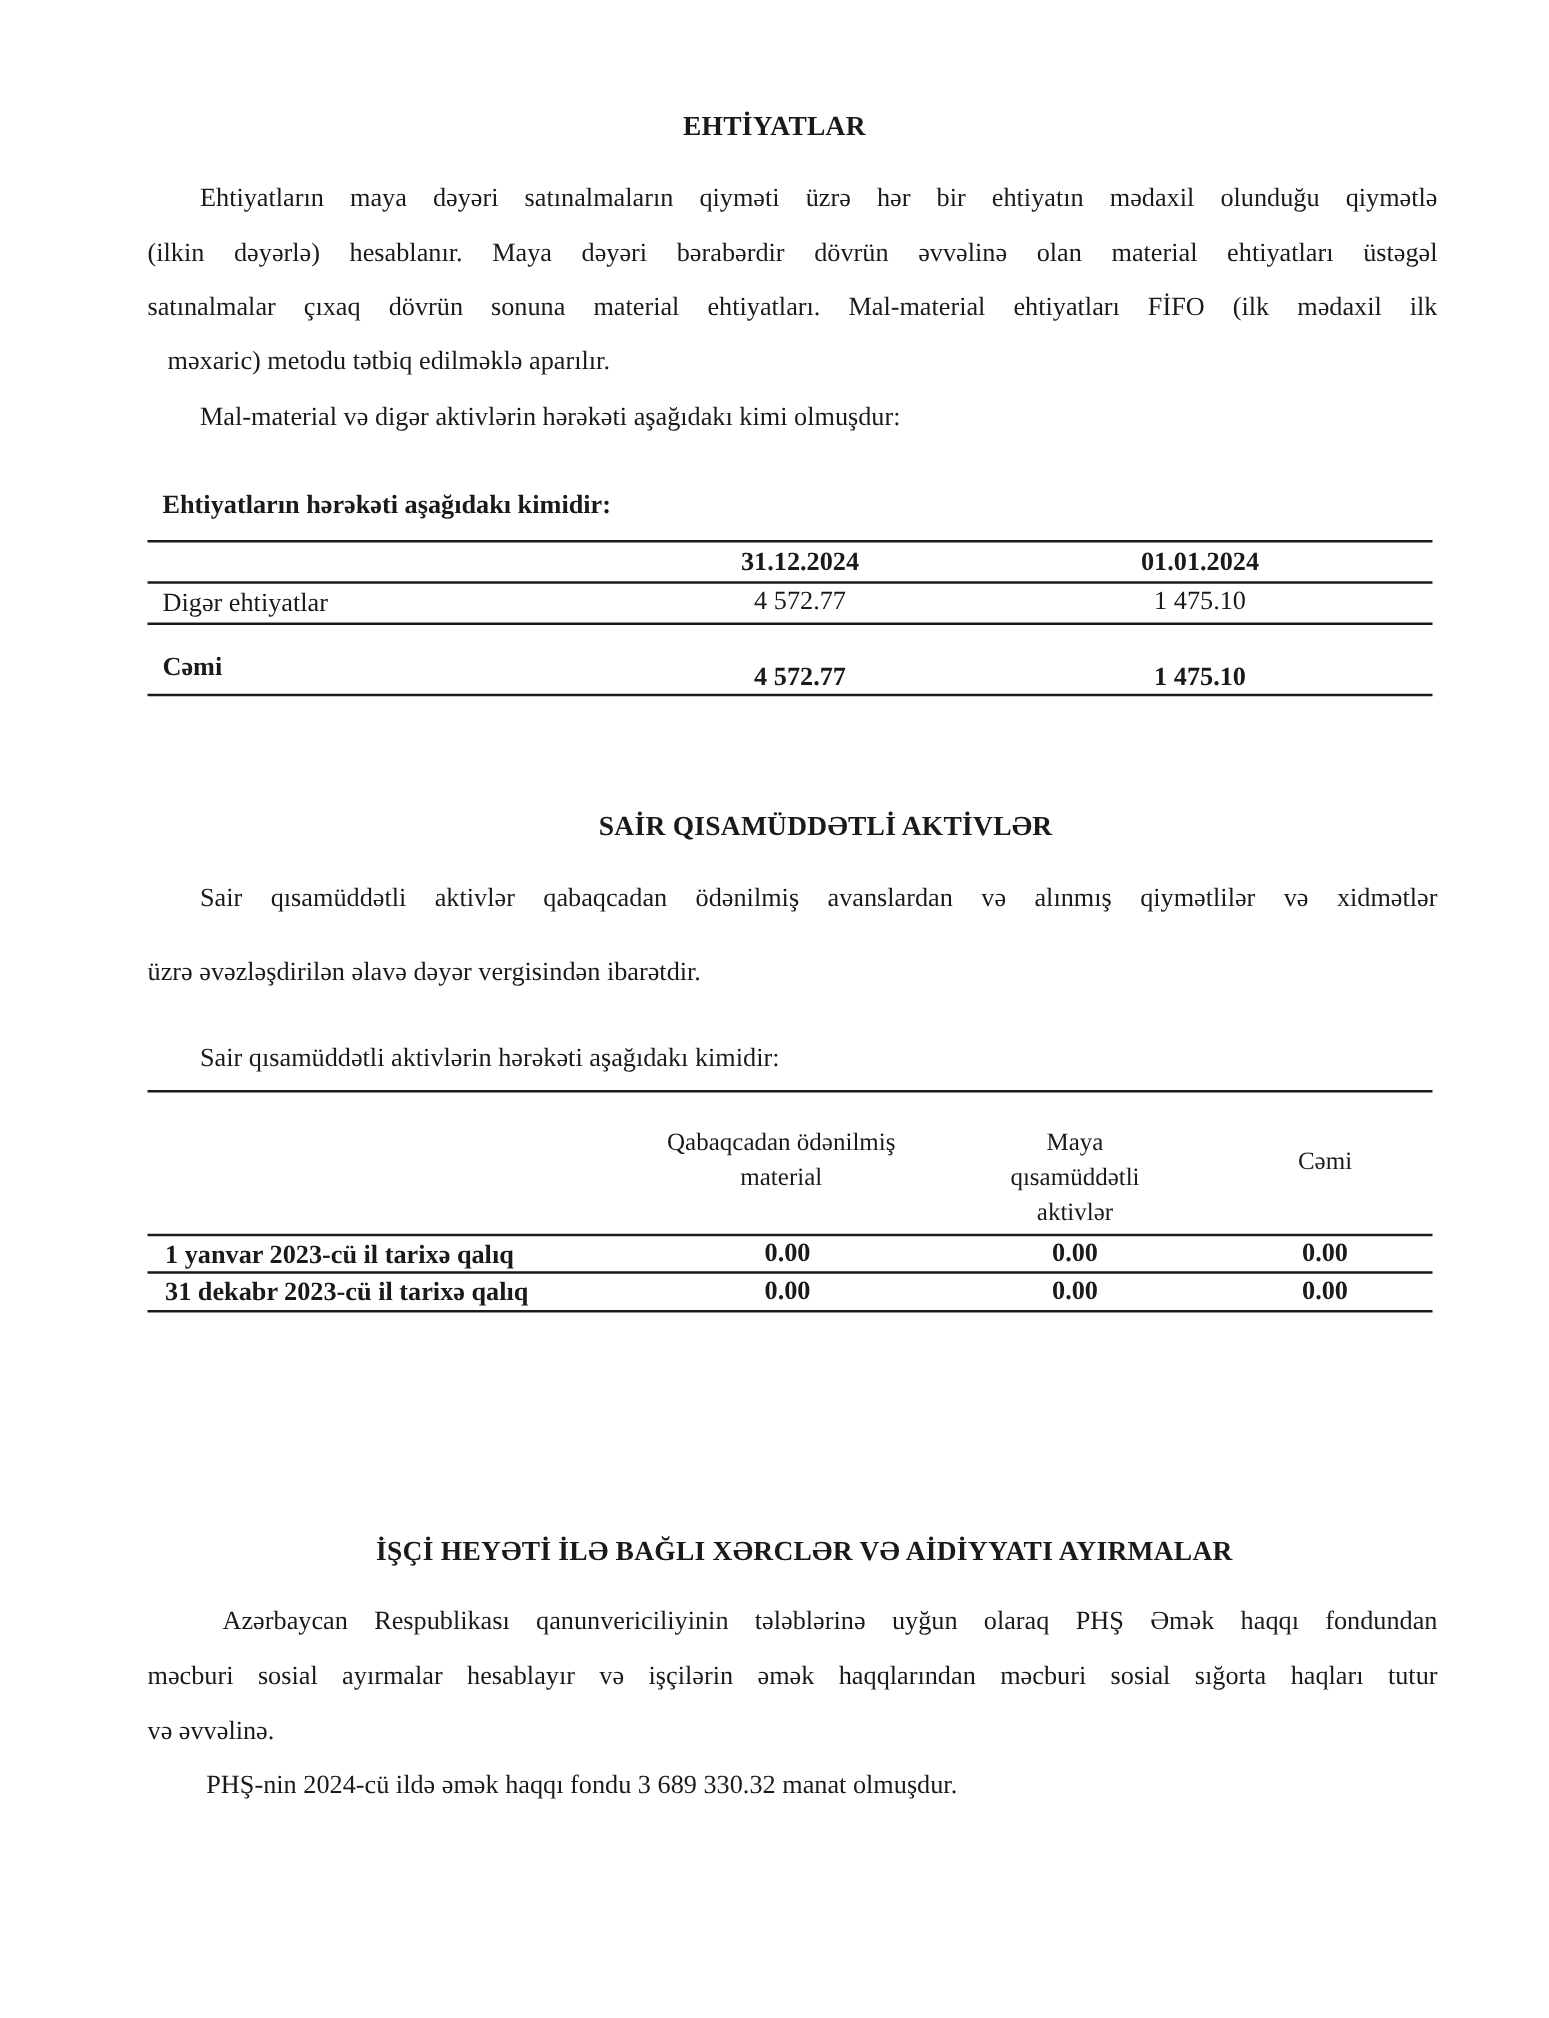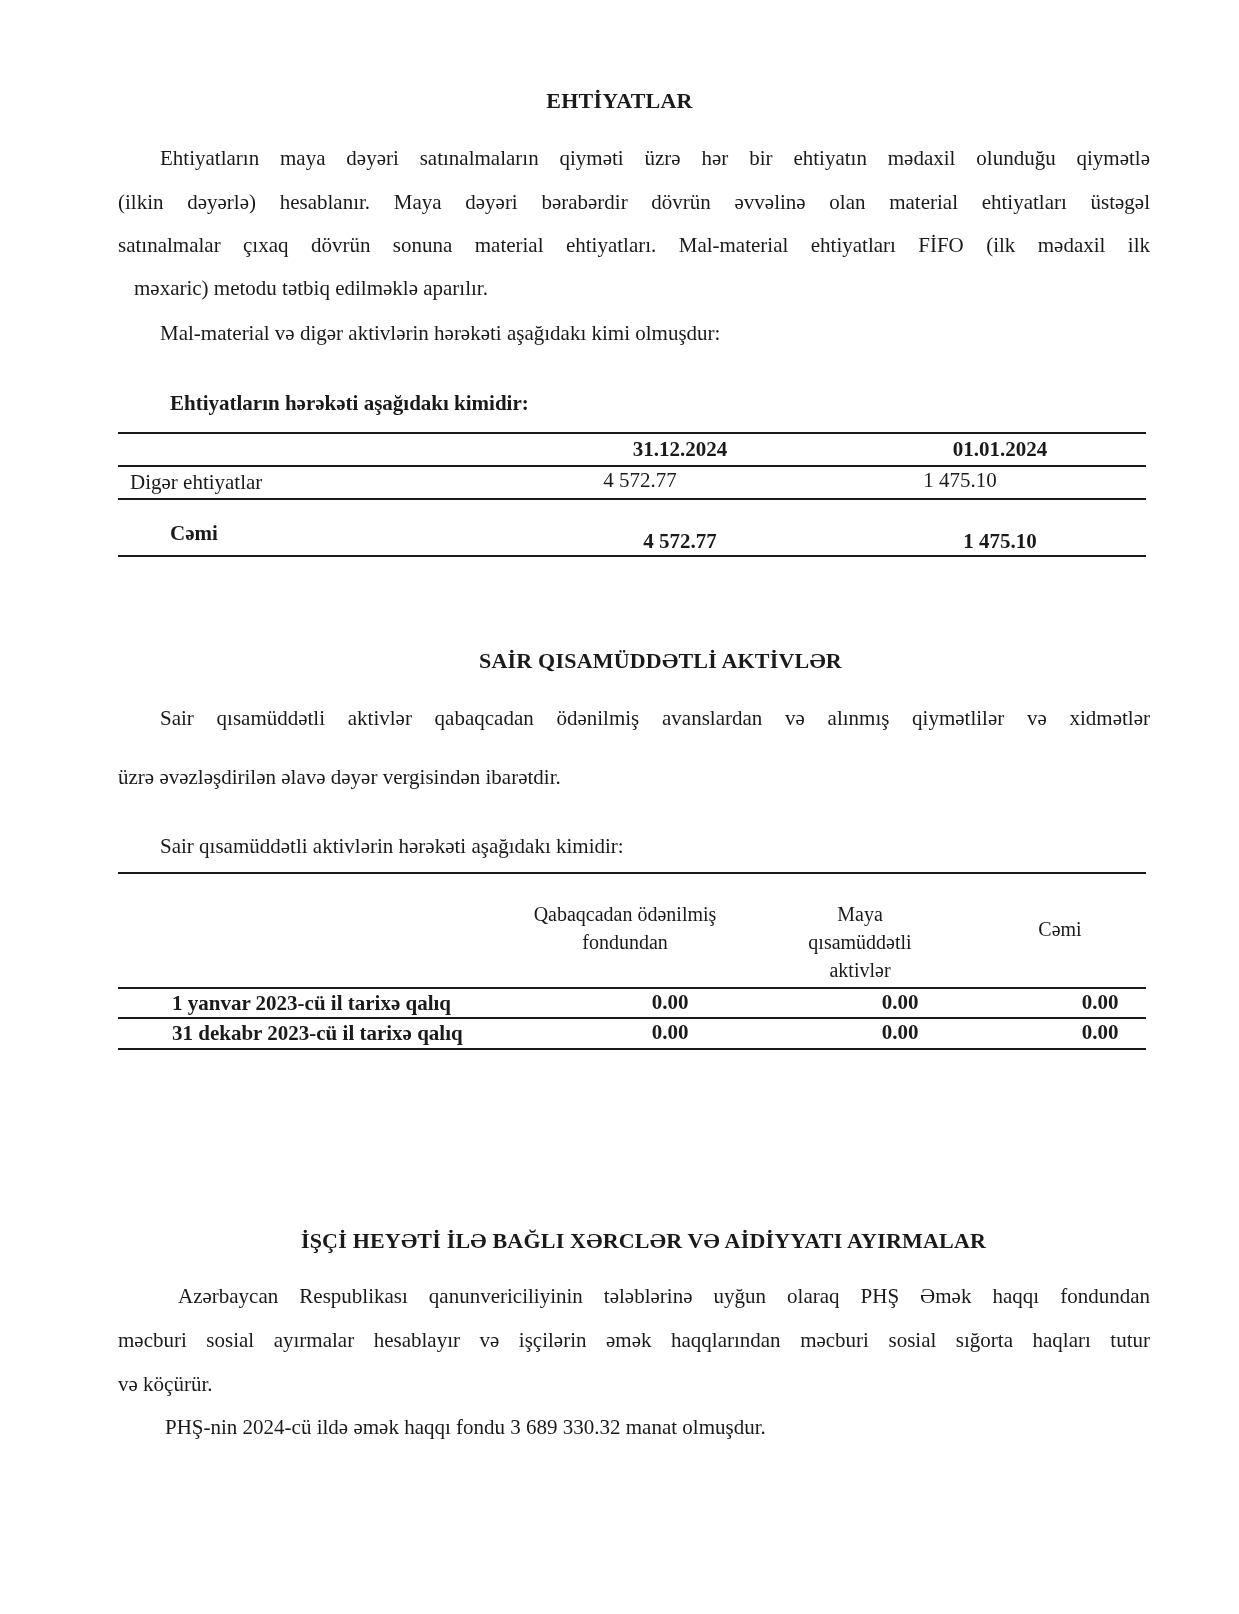--- a/index.html
+++ b/index.html
@@ -7,21 +7,21 @@
     width: 1239px; height: 1614px; position: relative; overflow: hidden;
     font-family: "Liberation Serif", "DejaVu Serif", serif; color: #1a1a1a;
   }
   .abs { position: absolute; }
   .h-title {
     font-weight: bold; font-size: 22px; text-align: center; left: 0; width: 1239px;
     letter-spacing: 0.2px;
   }
   .line { font-size: 21px; white-space: nowrap; }
   .rule { position: absolute; background: #1a1a1a; }
-  .bold { font-weight: bold; margin-left: 40px; }
+  .bold { font-weight: bold; }
   .num { font-size: 21px; text-align: center; white-space: nowrap; }
   .hdr { font-size: 20px; text-align: center; line-height: 28px; }
 </style>
 </head>
 <body>
 
 <div class="abs h-title" style="top:88px;">EHTİYATLAR</div>
 
 <div class="abs line" style="left:160px; top:146px; width:990px; text-align:justify; text-align-last:justify;">Ehtiyatların maya dəyəri satınalmaların qiyməti üzrə hər bir ehtiyatın mədaxil olunduğu qiymətlə</div>
 <div class="abs line" style="left:118px; top:190px; width:1032px; text-align:justify; text-align-last:justify;">(ilkin dəyərlə) hesablanır. Maya dəyəri bərabərdir dövrün əvvəlinə olan material ehtiyatları üstəgəl</div>
@@ -52,21 +52,21 @@
 
 <div class="abs line" style="left:160px; top:706px; width:990px; text-align:justify; text-align-last:justify;">Sair qısamüddətli aktivlər qabaqcadan ödənilmiş avanslardan və alınmış qiymətlilər və xidmətlər</div>
 <div class="abs line" style="left:118px; top:752px;margin-top:13px;">üzrə əvəzləşdirilən əlavə dəyər vergisindən ibarətdir.</div>
 
 <div class="abs line" style="left:160px; top:834px;">Sair qısamüddətli aktivlərin  hərəkəti aşağıdakı kimidir:</div>
 
 <div class="rule" style="left:118px; top:872px; width:1028px; height:2px;"></div>
 
 <div class="abs hdr" style="left:490px; top:900px; width:270px;">
   <div>Qabaqcadan ödənilmiş</div>
-  <div>fondundan</div>
+  <div>material</div>
 </div>
 <div class="abs hdr" style="left:760px; top:900px; width:200px;">
   <div>Maya</div>
   <div>qısamüddətli</div>
   <div>aktivlər</div>
 </div>
 <div class="abs hdr" style="left:980px; top:915px; width:160px;">
   <div>Cəmi</div>
 </div>
 
@@ -81,15 +81,15 @@
 <div class="abs line bold" style="left:132px; top:1021px;text-align:right;">31 dekabr 2023-cü il tarixə qalıq</div>
 <div class="abs num bold" style="left:570px; top:1020px; width:120px;">0.00</div>
 <div class="abs num bold" style="left:800px; top:1020px; width:120px;">0.00</div>
 <div class="abs num bold" style="left:1000px; top:1020px; width:120px;">0.00</div>
 <div class="rule" style="left:118px; top:1048px; width:1028px; height:2px;"></div>
 
 <div class="abs h-title" style="top:1228px;margin-left:24px;">İŞÇİ HEYƏTİ İLƏ BAĞLI XƏRCLƏR VƏ AİDİYYATI AYIRMALAR</div>
 
 <div class="abs line" style="left:178px; top:1284px; width:972px; text-align:justify; text-align-last:justify;">Azərbaycan Respublikası qanunvericiliyinin tələblərinə uyğun olaraq PHŞ Əmək haqqı fondundan</div>
 <div class="abs line" style="left:118px; top:1328px; width:1032px; text-align:justify; text-align-last:justify;">məcburi sosial ayırmalar hesablayır və işçilərin əmək  haqqlarından məcburi sosial sığorta haqları tutur</div>
-<div class="abs line" style="left:118px; top:1372px;">və köçürür.</div>
+<div class="abs line" style="left:118px; top:1372px;">və əvvəlinə.</div>
 
 <div class="abs line" style="left:165px; top:1415px;">PHŞ-nin 2024-cü ildə əmək haqqı fondu 3 689 330.32  manat olmuşdur.</div>
 
 </body></html>

